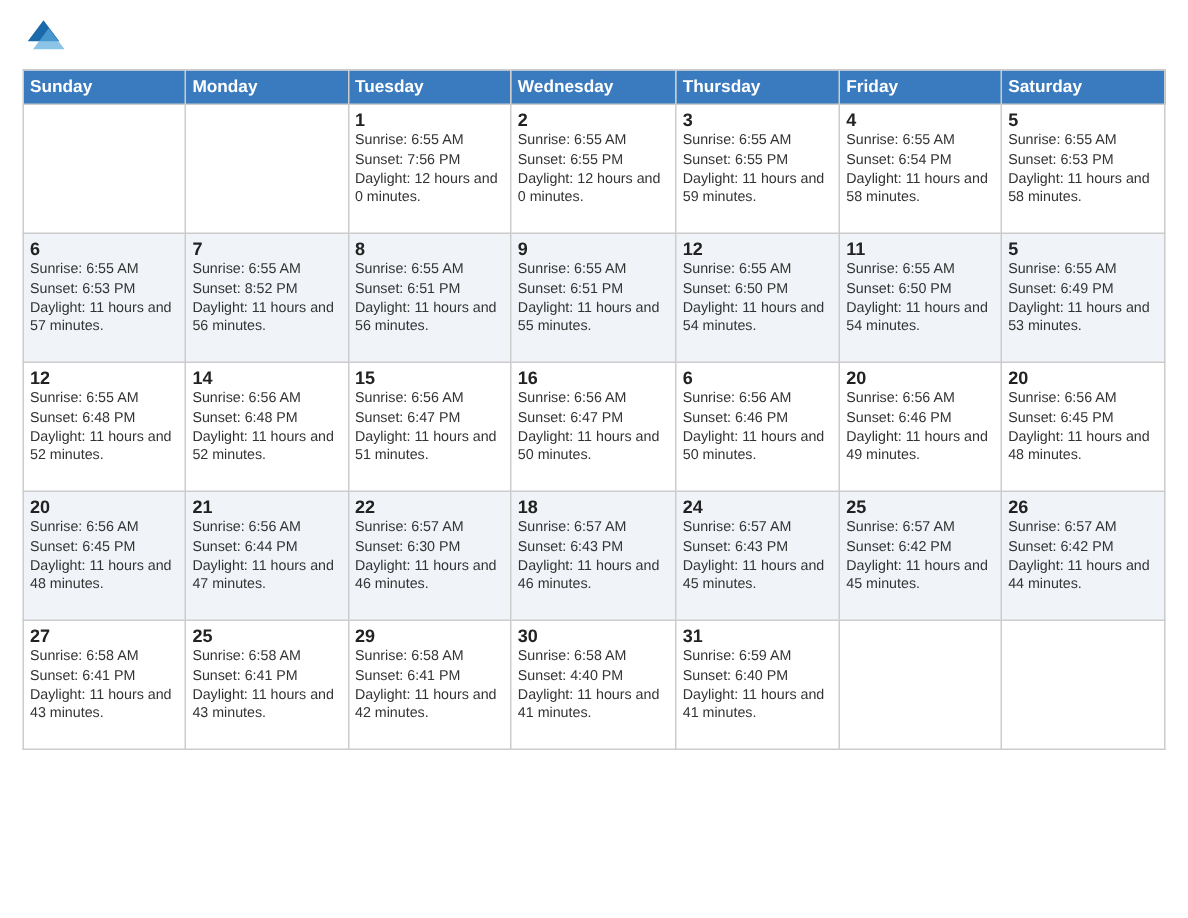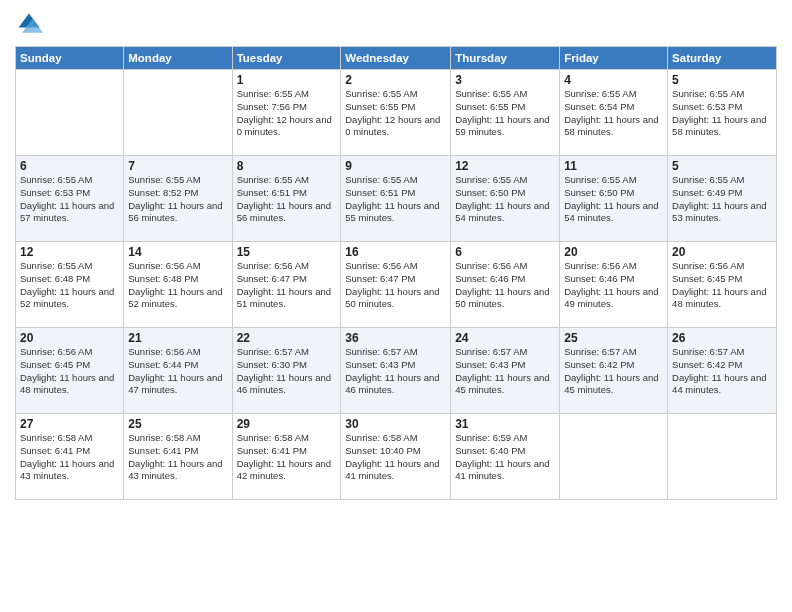--- a/index.html
+++ b/index.html
@@ -291,21 +291,21 @@
 and 47 minutes.</div>
           </td>
           <td>
             <span class="day-number">22</span>
             <div class="day-info">Sunrise: 6:57 AM
 Sunset: 6:30 PM
 Daylight: 11 hours
 and 46 minutes.</div>
           </td>
           <td>
-            <span class="day-number">36</span>
+            <span class="day-number">18</span>
             <div class="day-info">Sunrise: 6:57 AM
 Sunset: 6:43 PM
 Daylight: 11 hours
 and 46 minutes.</div>
           </td>
           <td>
             <span class="day-number">24</span>
             <div class="day-info">Sunrise: 6:57 AM
 Sunset: 6:43 PM
 Daylight: 11 hours
@@ -344,21 +344,21 @@
           <td>
             <span class="day-number">29</span>
             <div class="day-info">Sunrise: 6:58 AM
 Sunset: 6:41 PM
 Daylight: 11 hours
 and 42 minutes.</div>
           </td>
           <td>
             <span class="day-number">30</span>
             <div class="day-info">Sunrise: 6:58 AM
-Sunset: 10:40 PM
+Sunset: 4:40 PM
 Daylight: 11 hours
 and 41 minutes.</div>
           </td>
           <td>
             <span class="day-number">31</span>
             <div class="day-info">Sunrise: 6:59 AM
 Sunset: 6:40 PM
 Daylight: 11 hours
 and 41 minutes.</div>
           </td>

